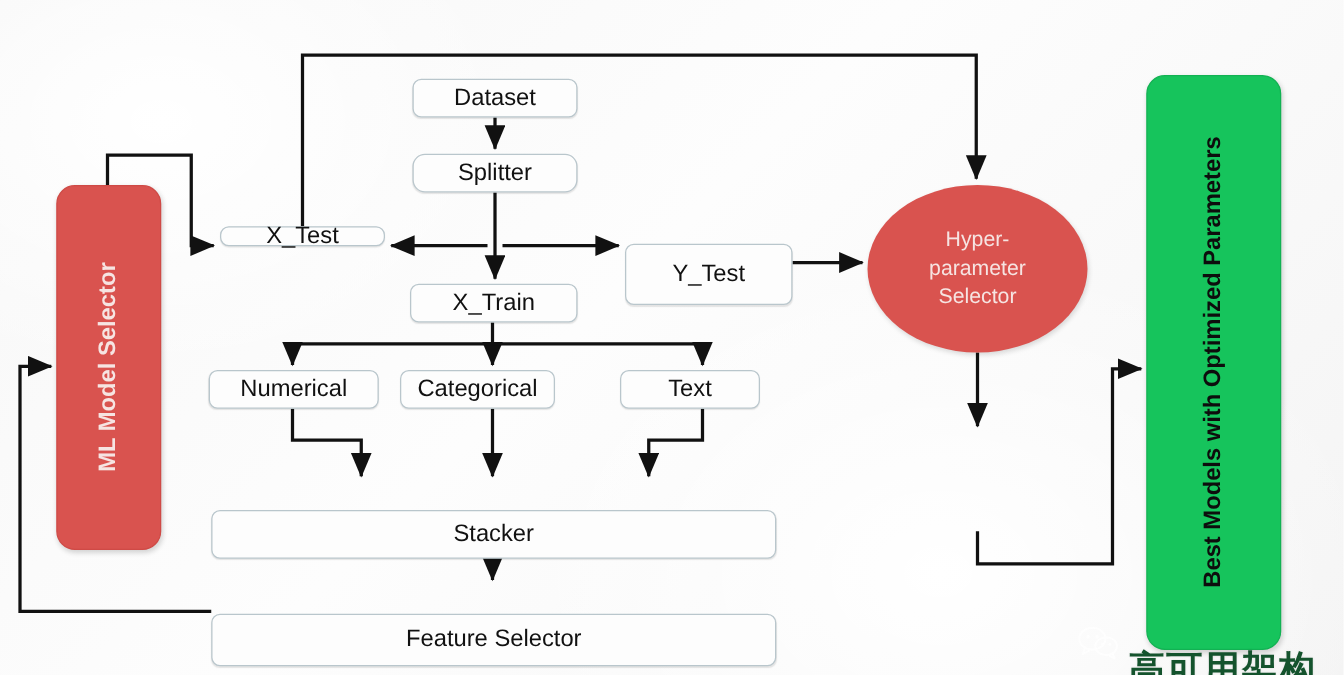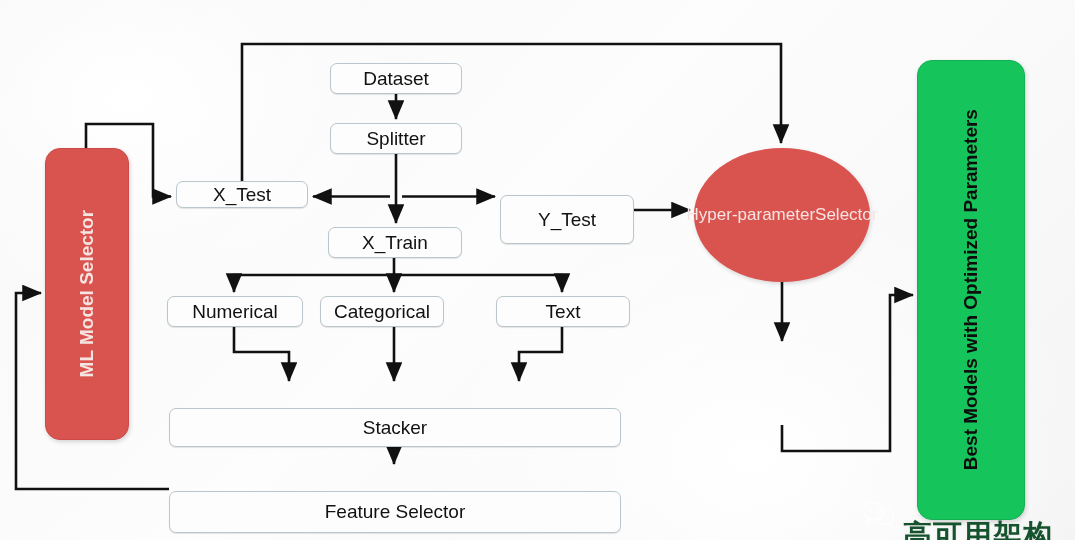--- a/index.html
+++ b/index.html
@@ -77,21 +77,21 @@
     font-weight: bold;
     white-space: nowrap;
     transform: rotate(-90deg);
   }
   .ellipse {
     background: #d9534f;
     border-radius: 50%;
     color: #f6e4e2;
     font-size: 17px;
     box-shadow: 1px 2px 4px rgba(0,0,0,0.14);
-    flex-direction: row;
+    flex-direction: column;
   }
   .ellipse span { display: block; line-height: 1.32; }
   .watermark {
     position: absolute;
     display: flex;
     align-items: center;
     gap: 7px;
     color: #ffffff;
     pointer-events: none;
   }
@@ -153,46 +153,46 @@
   </svg>
 
   <div class="node redbar" style="left:45px; top:148px; width:84px; height:292px;">
     <div class="vtext">ML Model Selector</div>
   </div>
 
   <div class="node plain" style="left:330px; top:63px; width:132px; height:31px;">
     <span>Dataset</span>
   </div>
 
-  <div class="node plain" style="left:330px; top:123px; width:132px; height:31px;">
+  <div class="node plain" style="left:330px; top:123px; width:132px; height:31px;border-radius:10px;">
     <span>Splitter</span>
   </div>
 
-  <div class="node plain" style="left:176px; top:181px; width:132px; height:27px;">
+  <div class="node plain" style="left:176px; top:181px; width:132px; height:16px;">
     <span>X_Test</span>
   </div>
 
 
   <div class="node plain" style="left:500px; top:195px; width:134px; height:49px;">
     <span>Y_Test</span>
   </div>
 
   <div class="node plain" style="left:328px; top:227px; width:134px; height:31px;">
     <span>X_Train</span>
   </div>
 
   <div class="node plain" style="left:167px; top:296px; width:136px; height:31px;">
     <span>Numerical</span>
   </div>
 
   <div class="node plain" style="left:320px; top:296px; width:124px; height:31px;align-items:center;">
     <span>Categorical</span>
   </div>
 
-  <div class="node plain" style="left:496px; top:296px; width:134px; height:31px;">
+  <div class="node plain" style="left:496px; top:296px; width:112px; height:31px;">
     <span>Text</span>
   </div>
 
   <div class="node plain wide" style="left:169px; top:385px; width:452px; height:39px;">
     <span>Stacker</span>
   </div>
 
   <div class="node plain wide" style="left:169px; top:468px; width:452px; height:42px;">
     <span>Feature Selector</span>
   </div>

